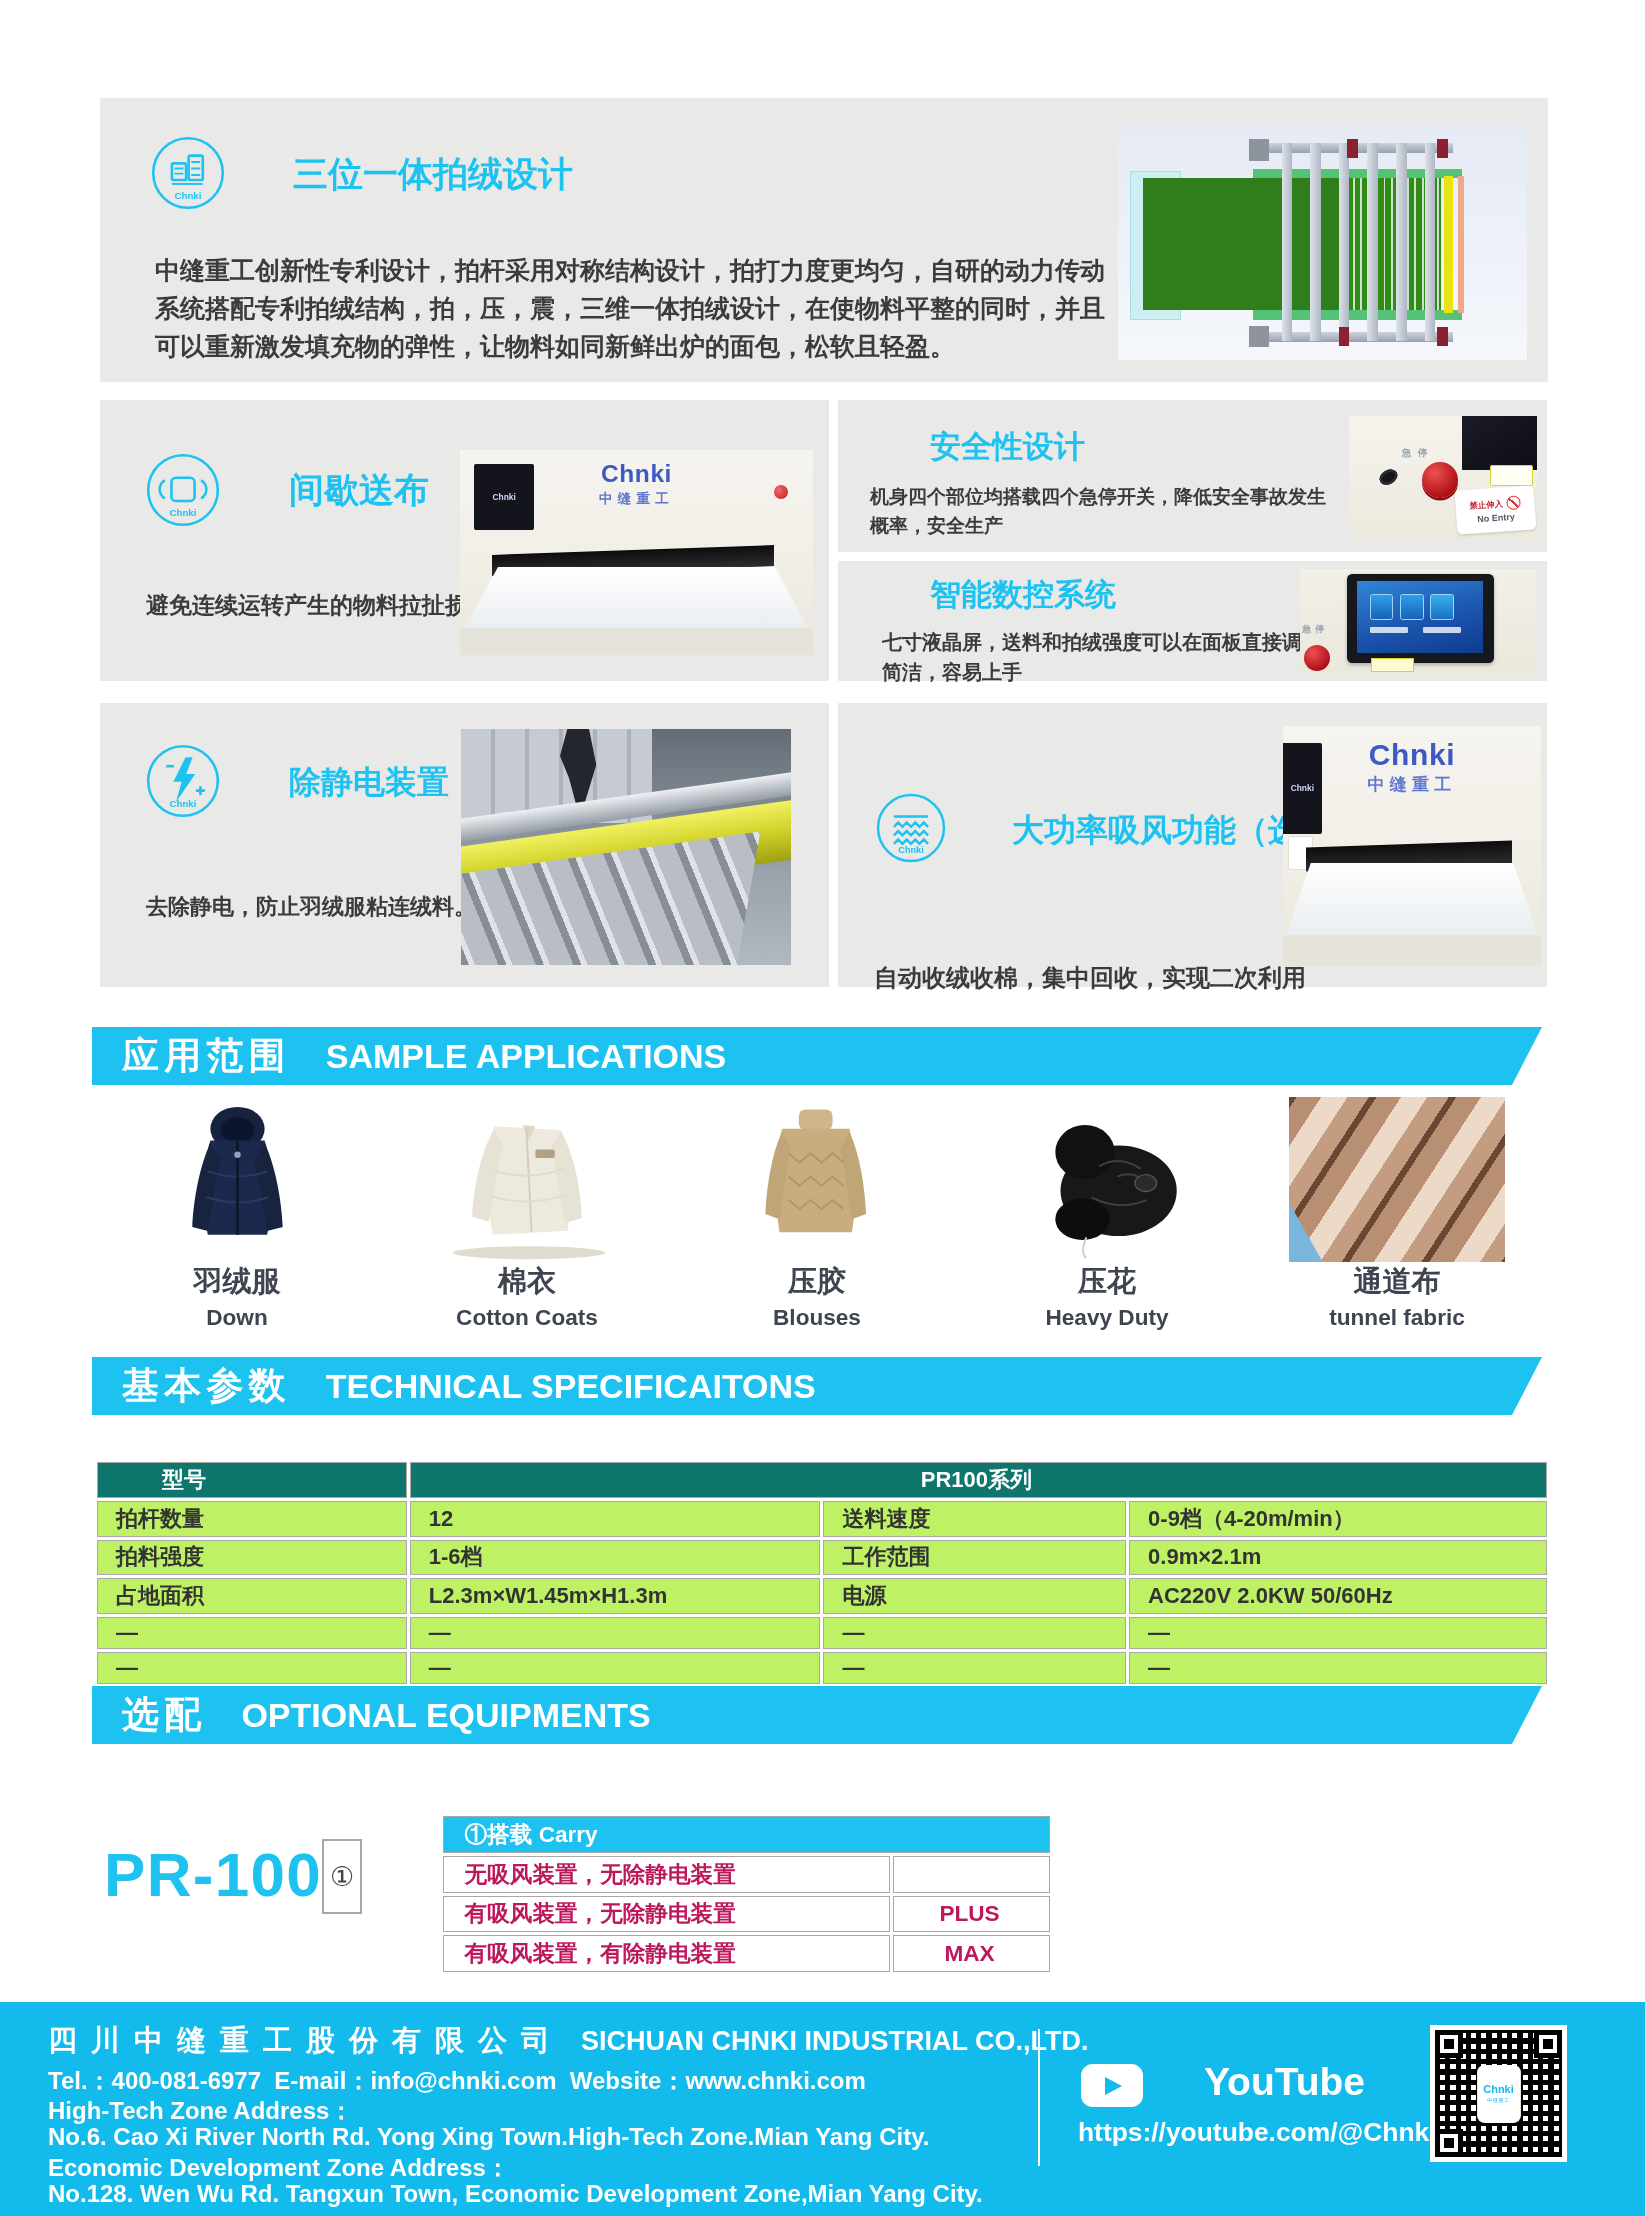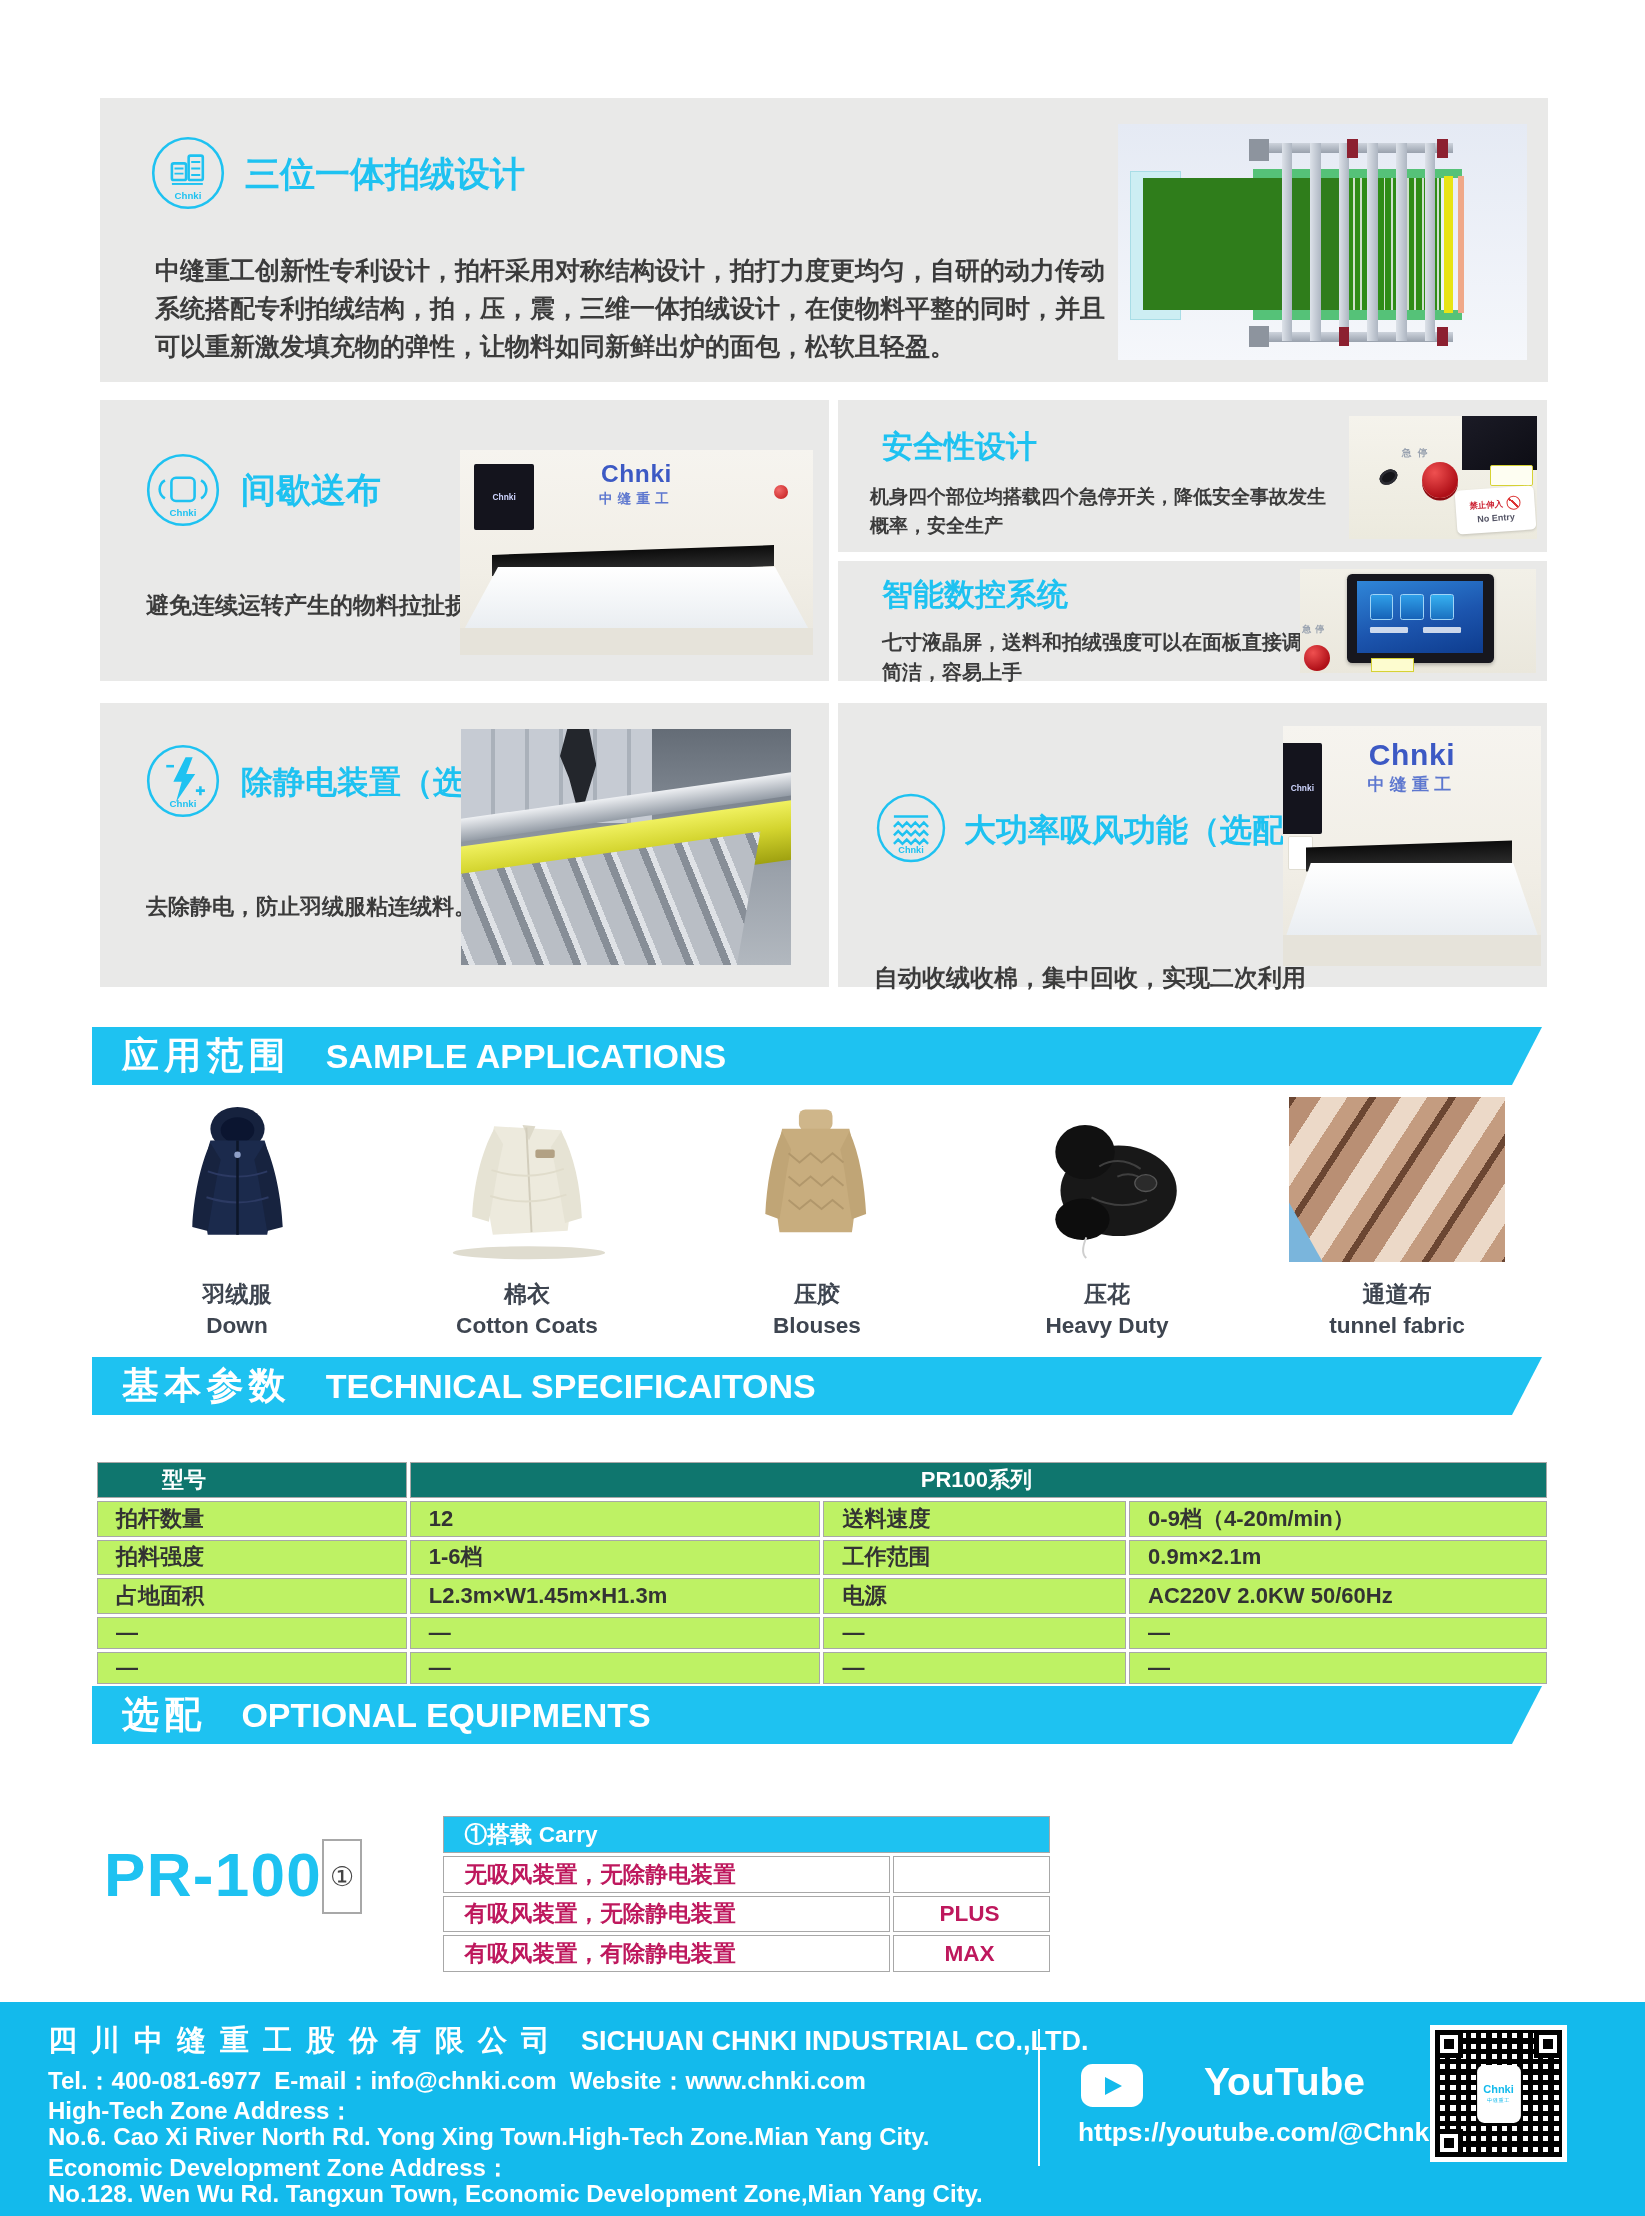--- a/index.html
+++ b/index.html
@@ -2,21 +2,21 @@
 <html style="font-size:10.3px"><head>
 <meta charset="utf-8">
 <style>
   html,body{margin:0;padding:0;background:#fff;}
   .page{position:relative;width:1645px;height:2216px;background:#ffffff;overflow:hidden;
         font-family:"Liberation Sans",sans-serif;}
 
   
   .fpanel{position:absolute;background:#e9e9e8;}
   .fic{position:absolute;}
-  .ft{position:absolute;color:#1ec2f1;font-weight:bold;white-space:nowrap;}
+  .ft{position:absolute;color:#1ec2f1;font-weight:bold;white-space:nowrap;margin-left:48px;}
   .fb{position:absolute;color:#3b3b3b;font-weight:bold;line-height:1.52;}
 
   
   .photo{position:absolute;overflow:hidden;}
 
   
   .cadp{background:linear-gradient(180deg,#e5eaf4,#f5f7fb);}
   .cad-frame{position:absolute;left:3%;top:20%;width:12%;height:62%;background:#cdeef3;border:1.3px solid #a8dde6;}
   .cad-green{position:absolute;left:6%;top:23%;width:50%;height:56%;background:#2f7d1b;}
   .cad-stripes{position:absolute;left:56%;top:23%;width:23%;height:56%;background:repeating-linear-gradient(90deg,#2f8c17 0 5.8px,#cfe0cc 5.8px 7.7px);}
@@ -98,21 +98,21 @@
   
   .ribbon{position:absolute;left:92px;width:1450px;height:58px;background:#1ec2f1;color:#fff;
           display:flex;align-items:center;clip-path:polygon(0 0,100% 0,calc(100% - 30px) 100%,0 100%);}
   .rb-zh{font-size:37px;font-weight:bold;letter-spacing:5.2px;margin-left:30px;white-space:nowrap;}
   .rb-en{font-size:34px;font-weight:bold;margin-left:35px;white-space:nowrap;}
 
   
   .apps{position:absolute;left:92px;top:1096px;width:1450px;display:flex;}
   .app{flex:1;display:flex;flex-direction:column;align-items:center;}
   .app-img{height:166px;display:flex;align-items:flex-end;justify-content:center;position:relative;}
-  .app-zh{margin-top:17px;font-size:23px;font-weight:bold;color:#3e4550;text-align:center;}
+  .app-zh{font-size:29px;font-weight:bold;color:#3e4550;text-align:center;}
   .app-en{margin-top:2.6px;font-size:22.6px;font-weight:bold;color:#3e4550;}
   .tunnel{position:relative;width:216px;height:165px;overflow:hidden;
           background:repeating-linear-gradient(123deg,#6b4632 0 6.4px,#b98f74 6.4px 27px,#ecd9c8 27px 49px,#c49c80 49px 67px);}
   .tun-corner{position:absolute;left:0;bottom:0;width:26%;height:45%;background:#7ab5dc;clip-path:polygon(0 20%,0 100%,60% 100%);}
 
   
   .spec{position:absolute;left:94px;top:1459px;width:1456px;border-collapse:separate;border-spacing:3.2px;table-layout:fixed;}
   .spec td{border:1.9px solid #a8a8a8;background:#bef264;font-size:22px;font-weight:bold;color:#333;
            height:22px;padding:1.9px 3.9px 1.9px 18px;white-space:nowrap;overflow:hidden;}
   .spec td.hd{background:#0f766e;color:#fff;border-color:#a8a8a8;}

